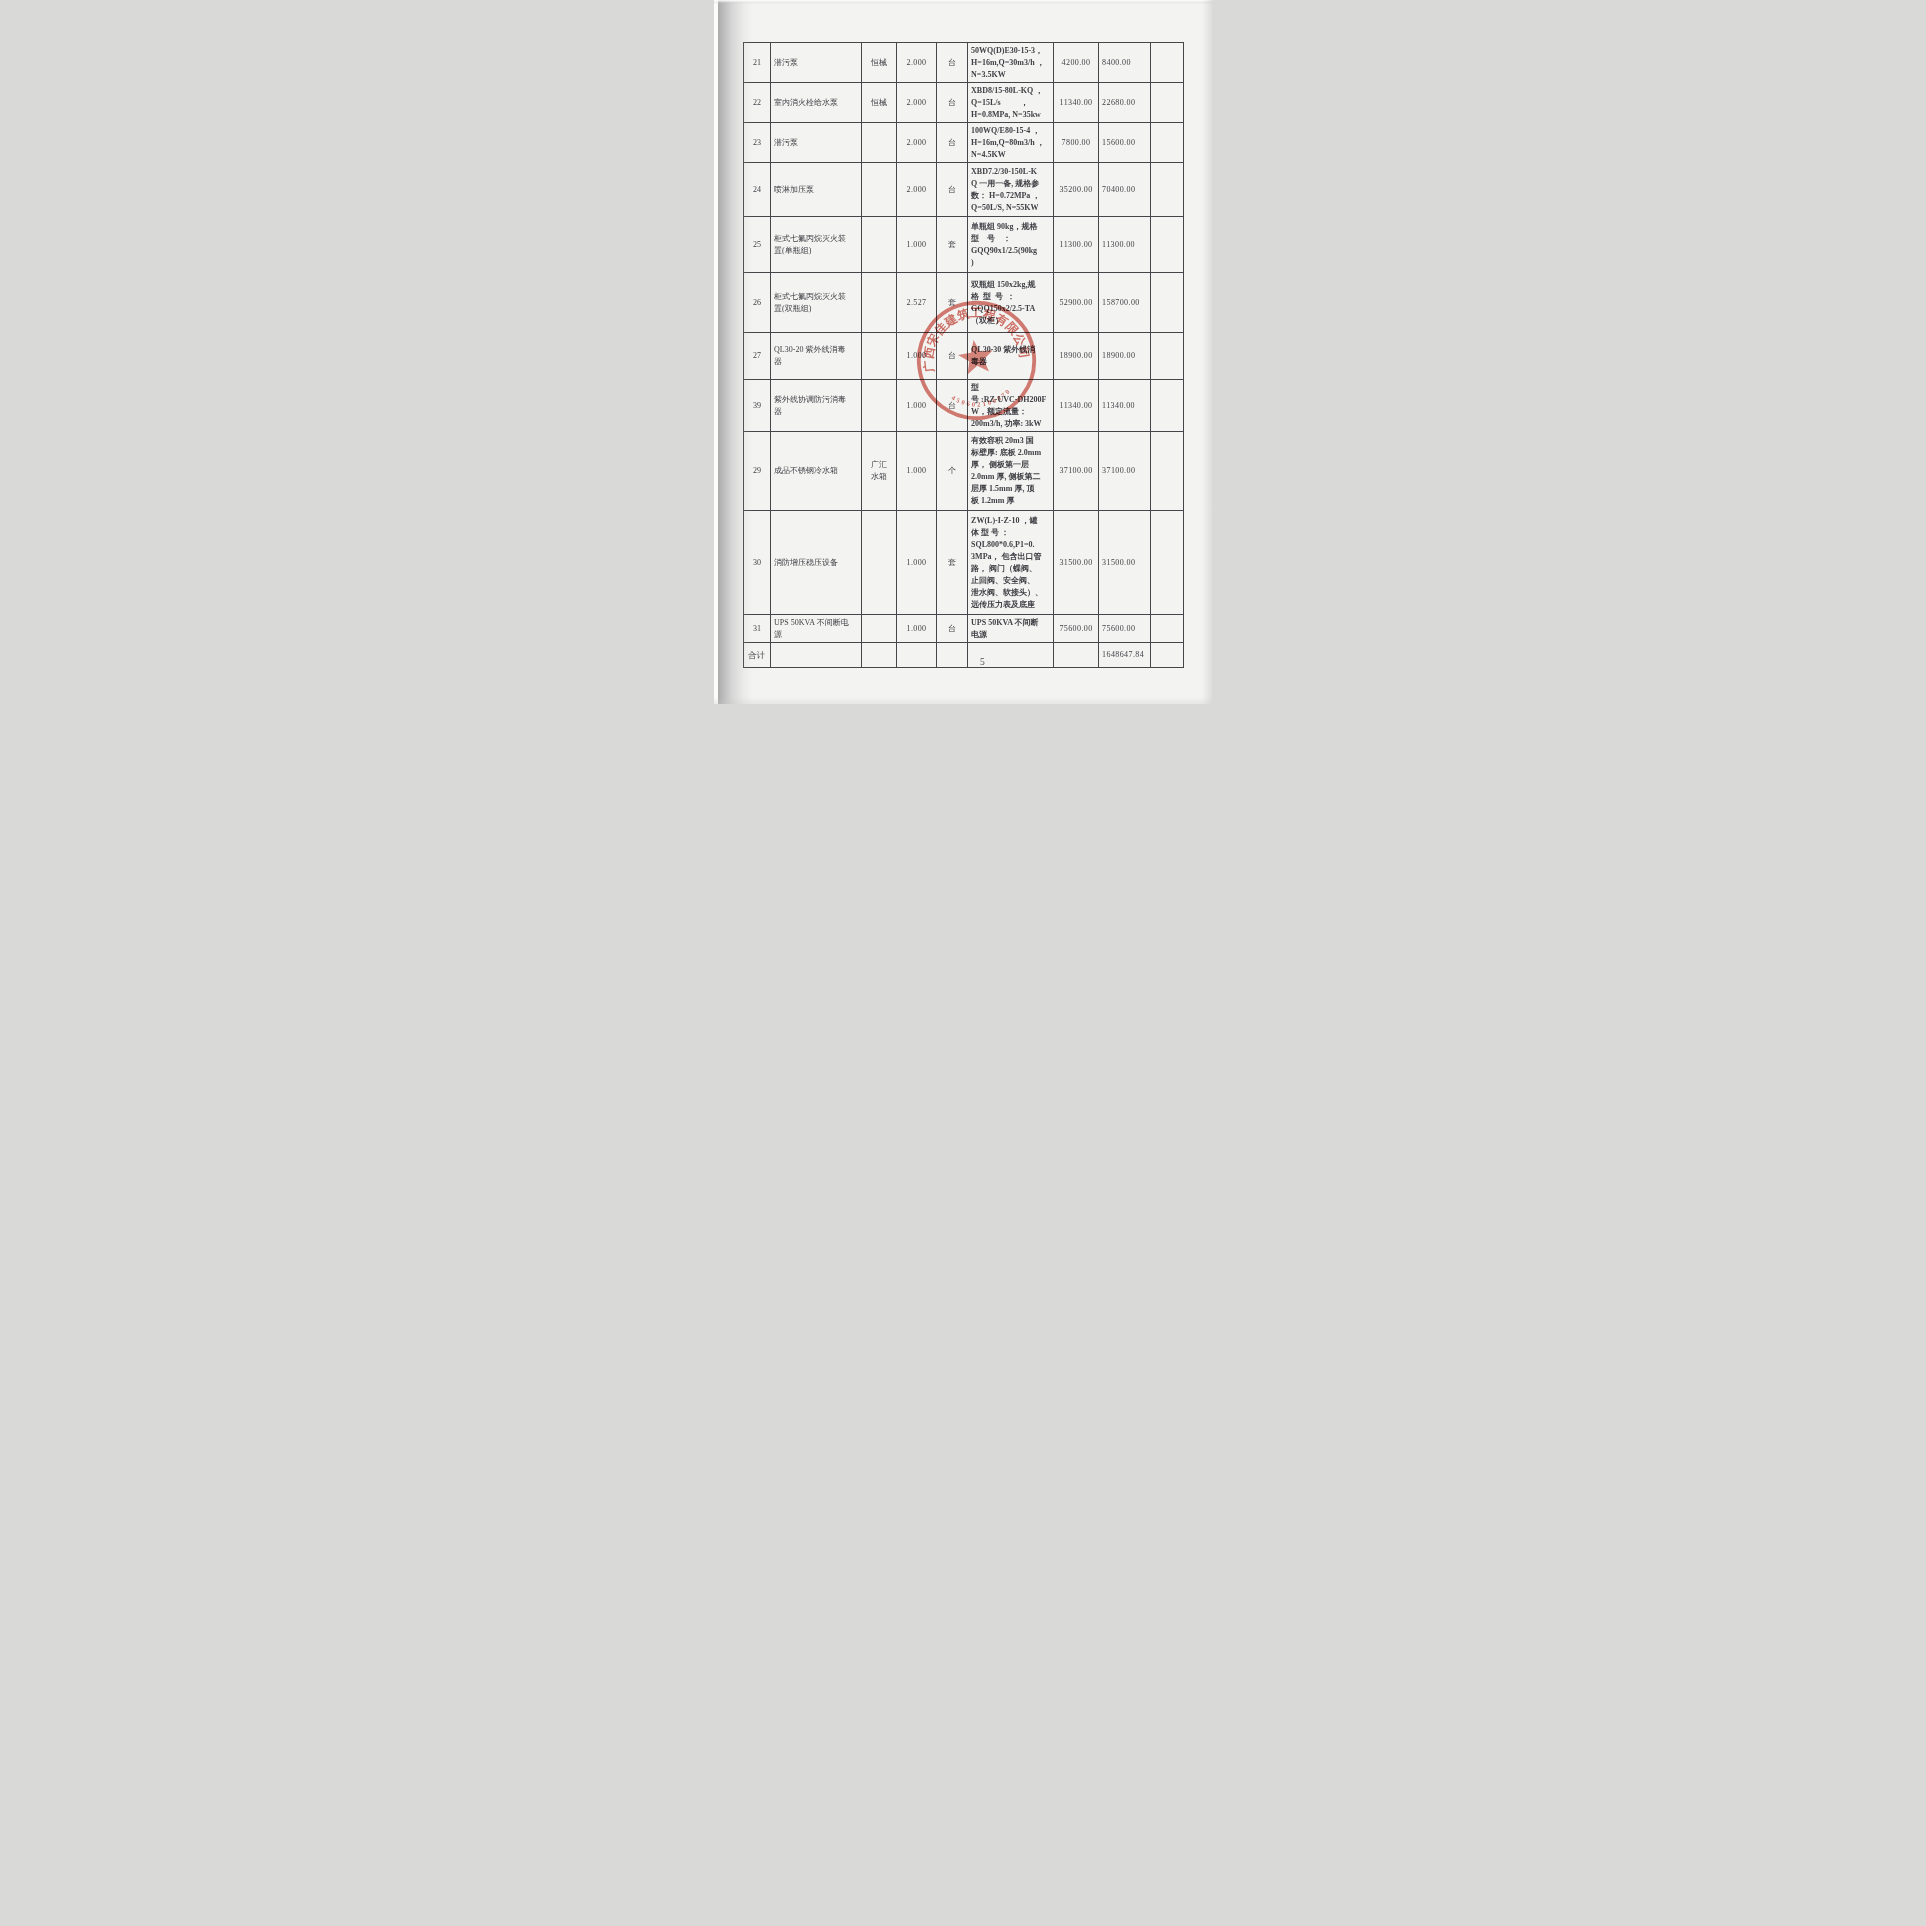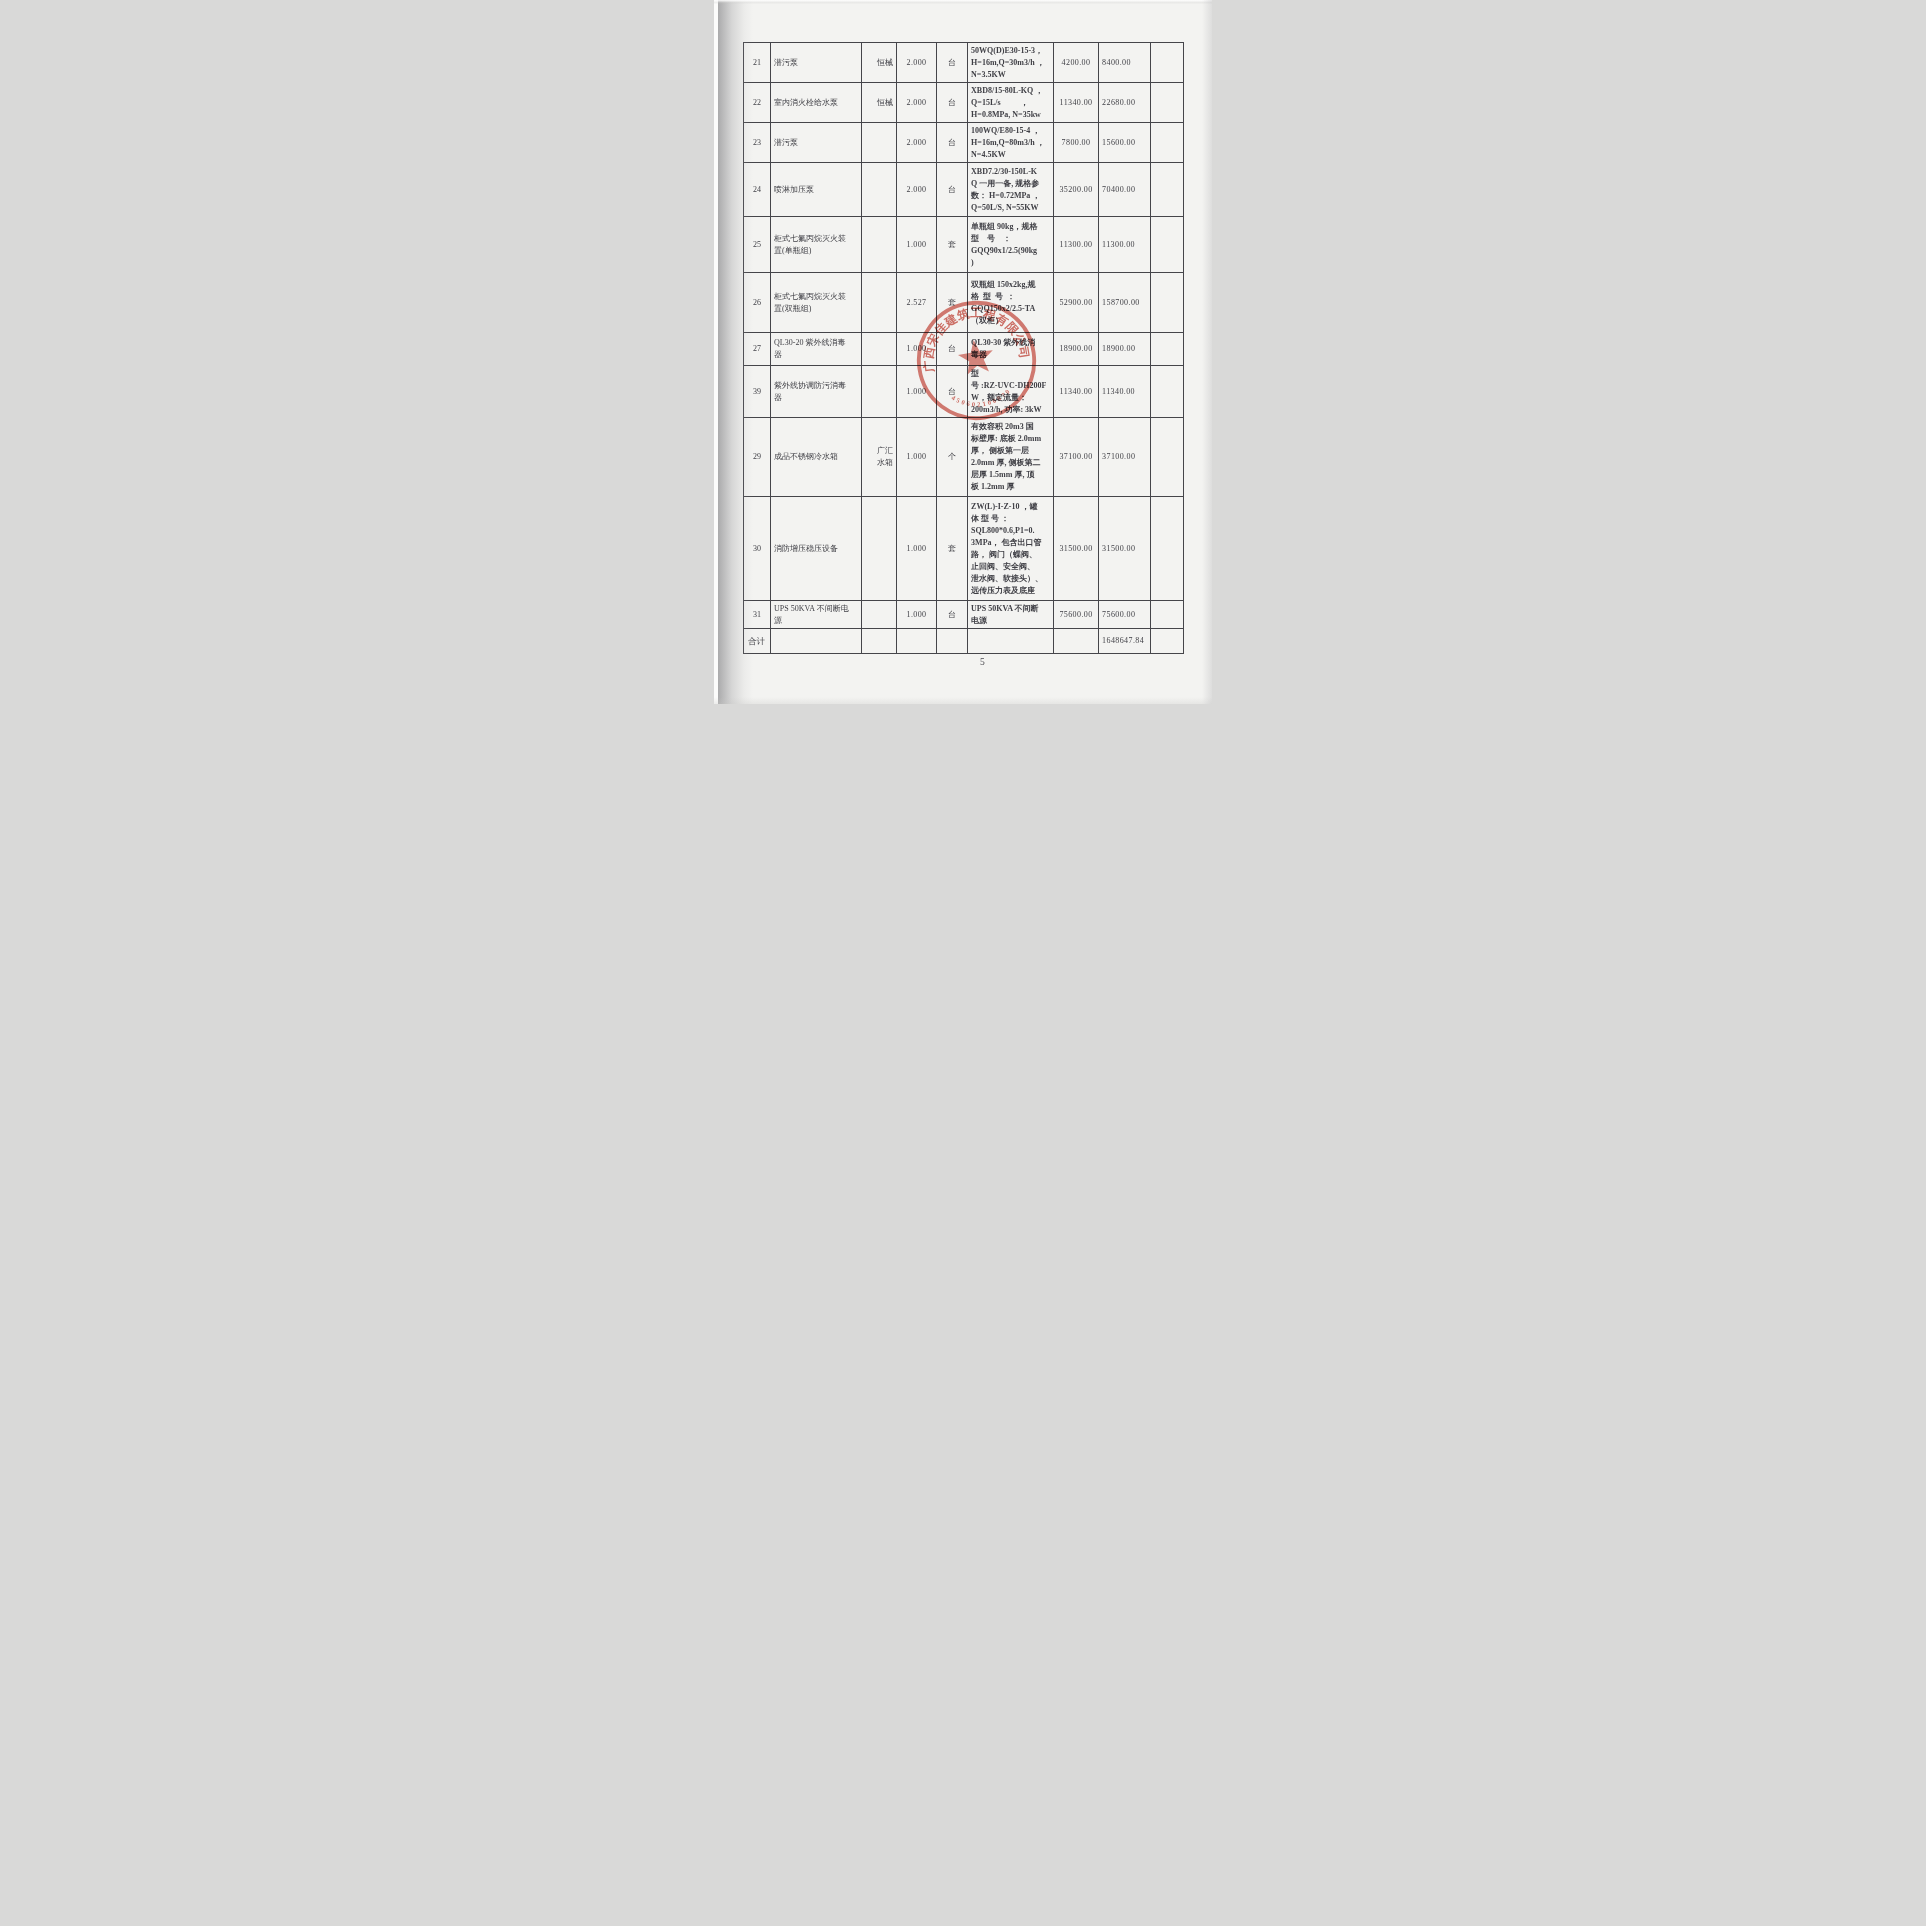--- a/index.html
+++ b/index.html
@@ -37,35 +37,35 @@
     padding:1.5px 3.1px;
     font-size:8px;
     line-height:12px;
     white-space:pre-wrap;
     word-break:break-all;
     overflow:hidden;
   }
   .grid{border-top:1.2px solid #3b3b3f;}
   .col-seq{text-align:center;font-size:8.5px;}
   .col-name{text-align:left;padding-left:5px;}
-  .col-brand{text-align:right;}
+  .col-brand{text-align:center;}
   .col-qty{text-align:center;letter-spacing:0.4px;margin-left:38px;}
   .col-unit{text-align:center;}
   .col-spec{text-align:left;padding-left:3.9px;font-weight:bold;}
   .col-unit_price{text-align:center;letter-spacing:0.4px;}
   .col-total{letter-spacing:0.4px;margin-left:12px;}
   .col-remark{text-align:center;}
   
   .grid tr:nth-child(1){height:39px;}
   .grid tr:nth-child(2){height:40px;}
   .grid tr:nth-child(3){height:39px;}
   .grid tr:nth-child(4){height:54px;}
   .grid tr:nth-child(5){height:56px;}
   .grid tr:nth-child(6){height:60px;}
-  .grid tr:nth-child(7){height:33px;}
+  .grid tr:nth-child(7){height:47px;}
   .grid tr:nth-child(8){height:52px;}
   .grid tr:nth-child(9){height:79px;}
   .grid tr:nth-child(10){height:104px;}
   .grid tr:nth-child(11){height:19px;}
   .grid tr:nth-child(12){height:25px;}
   .grid tr.footer-row .col-seq{font-size:8.5px;text-align:left;padding-left:3.9px;}
 
   .page-number{
     position:absolute;left:266px;top:656px;
     font-size:9.6px;color:#4c4c52;

